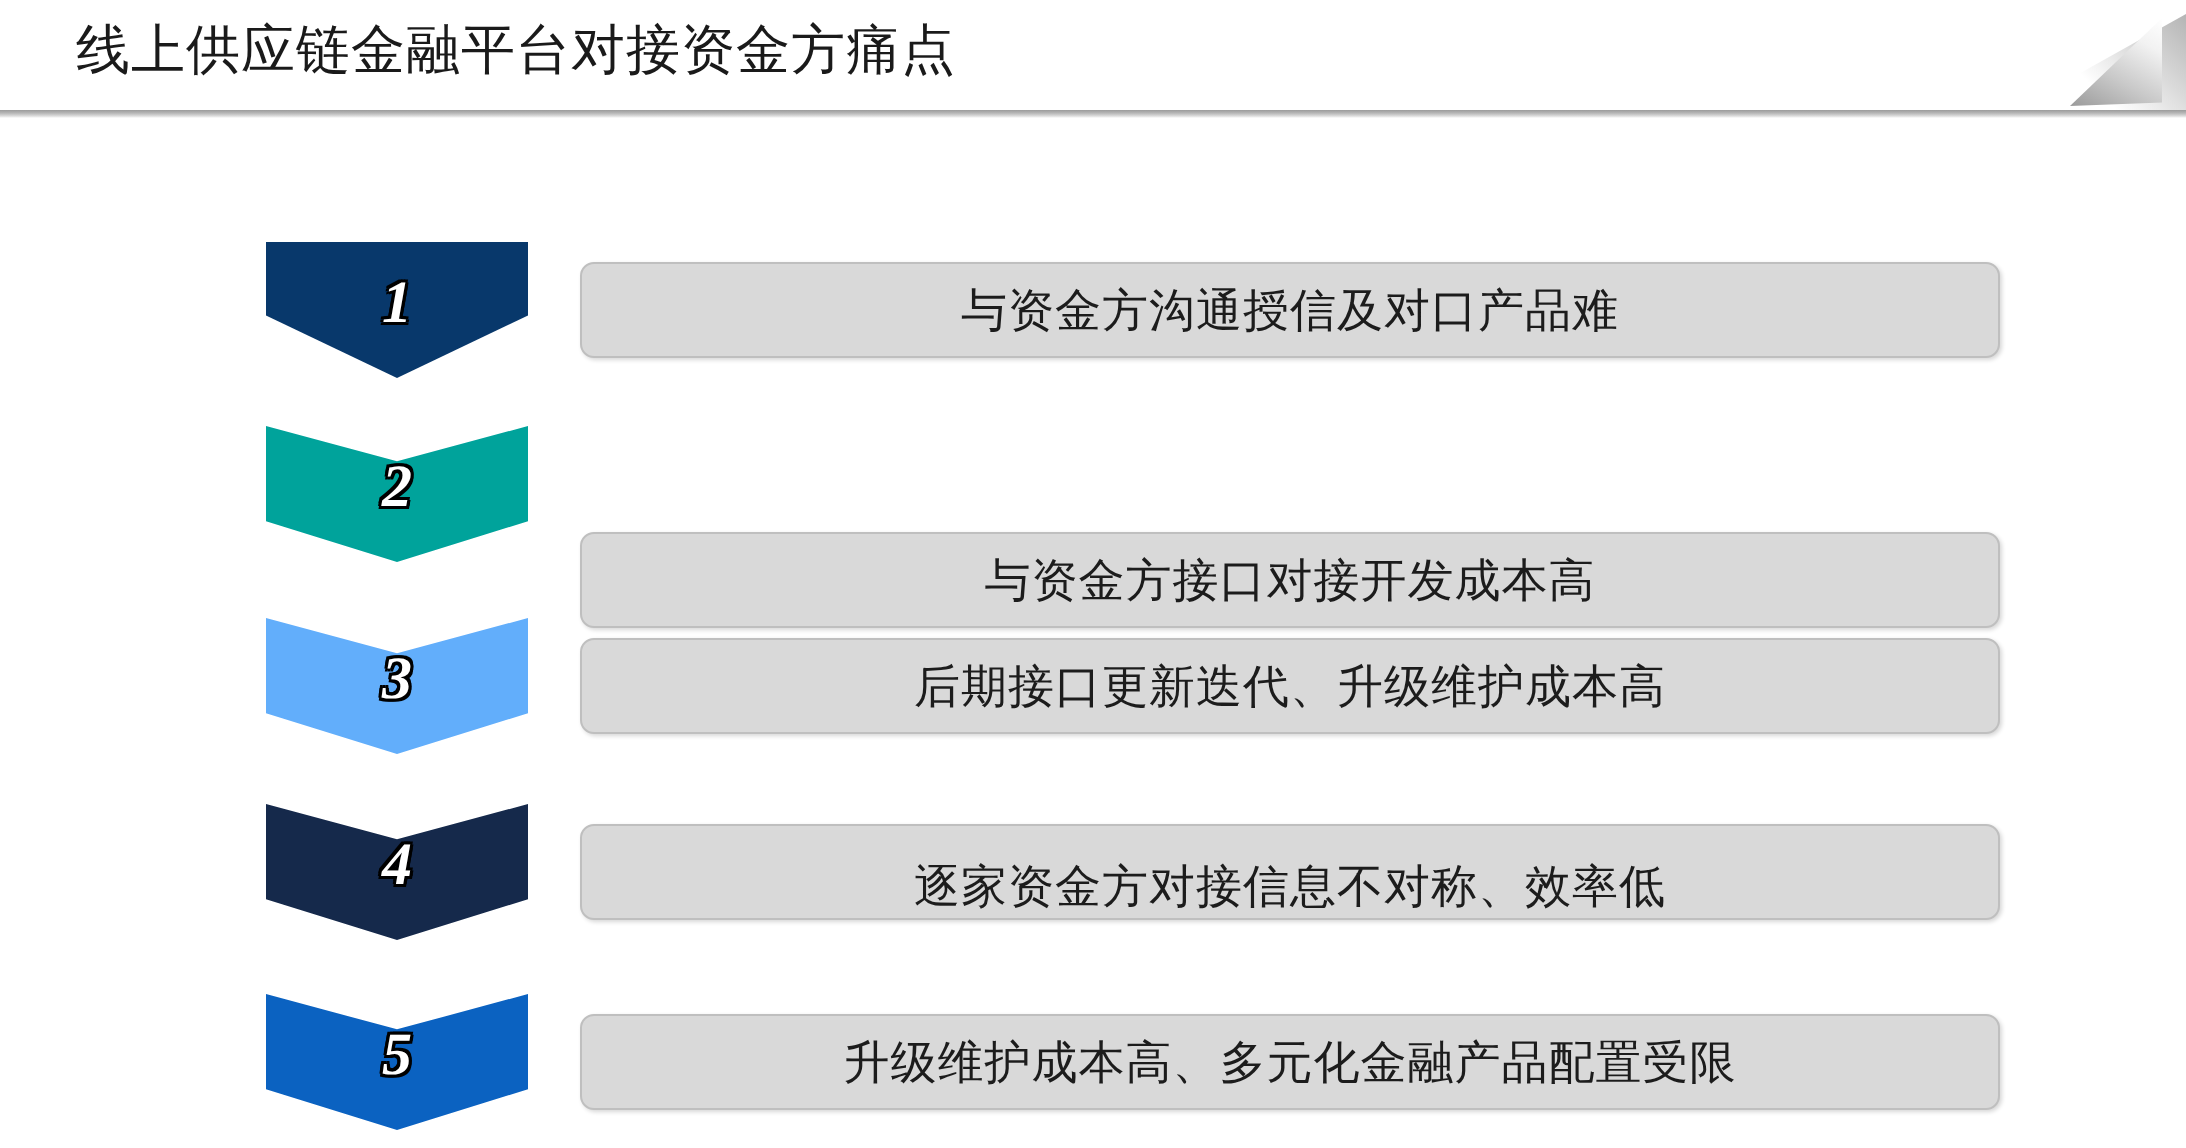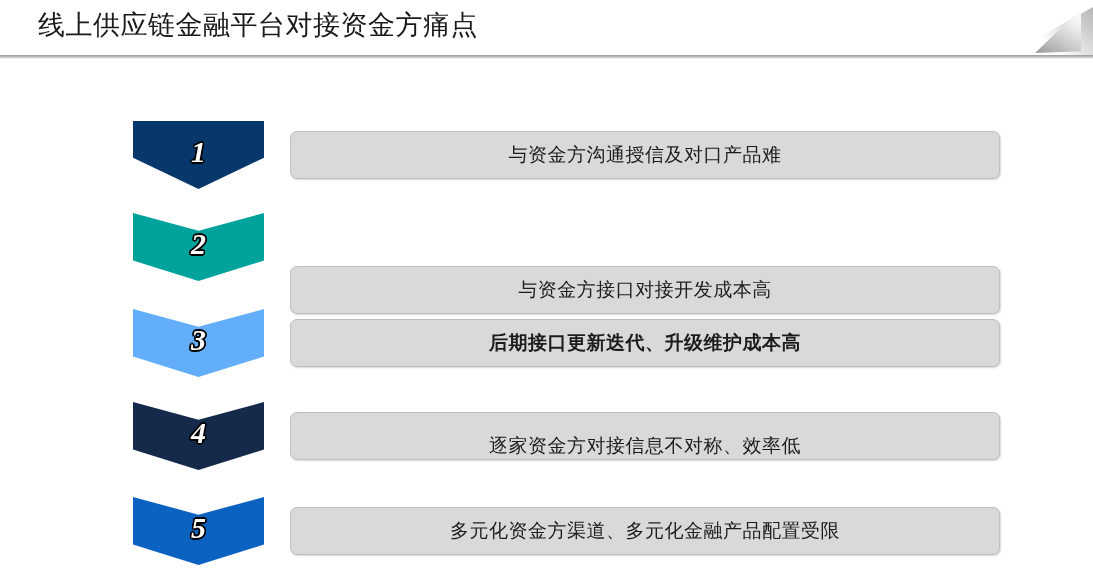--- a/index.html
+++ b/index.html
@@ -131,21 +131,21 @@
     background: #d9d9d9;
     border: 1px solid #bfbfbf;
     border-radius: 7px;
     box-sizing: border-box;
     display: flex;
     align-items: center;
     justify-content: center;
     box-shadow: 1px 1px 2px rgba(0,0,0,0.16);
   }
   .label-text {
-    font-size: 19px;
+    font-size: 23px;
     color: #1c1c1c;
     letter-spacing: 0.5px;
     white-space: nowrap;
   }
 </style>
 </head>
 <body>
 
 <div class="title-bar">
   <div class="slide-title">线上供应链金融平台对接资金方痛点</div>
@@ -173,35 +173,35 @@
       </div>
       <div class="label-box" style="top: 10px; margin-top: 43px;">
         <span class="label-text">与资金方接口对接开发成本高</span>
       </div>
     </div>
     <div class="row" style="top: 251px;">
       <div class="chevron">
         <div class="chevron-shape" style="background: rgb(98, 174, 251); clip-path: polygon(0% 0%, 50% 26%, 100% 0%, 100% 70%, 50% 100%, 0% 70%);"></div>
         <div class="chevron-num">3</div>
       </div>
-      <div class="label-box" style="top: 10px; font-weight: bold;">
+      <div class="label-box" style="top: 10px;">
         <span class="label-text">后期接口更新迭代、升级维护成本高</span>
       </div>
     </div>
     <div class="row" style="top: 344px;">
       <div class="chevron">
         <div class="chevron-shape" style="background: rgb(21, 41, 75); clip-path: polygon(0% 0%, 50% 26%, 100% 0%, 100% 70%, 50% 100%, 0% 70%);"></div>
         <div class="chevron-num">4</div>
       </div>
       <div class="label-box" style="top: 10px; align-items: flex-end;">
         <span class="label-text">逐家资金方对接信息不对称、效率低</span>
       </div>
     </div>
     <div class="row" style="top: 439px;">
       <div class="chevron">
         <div class="chevron-shape" style="background: rgb(11, 98, 193); clip-path: polygon(0% 0%, 50% 26%, 100% 0%, 100% 70%, 50% 100%, 0% 70%);"></div>
         <div class="chevron-num">5</div>
       </div>
       <div class="label-box" style="top: 10px;">
-        <span class="label-text">多元化资金方渠道、多元化金融产品配置受限</span>
+        <span class="label-text">升级维护成本高、多元化金融产品配置受限</span>
       </div>
     </div>
   </div>
 
 </body></html>

